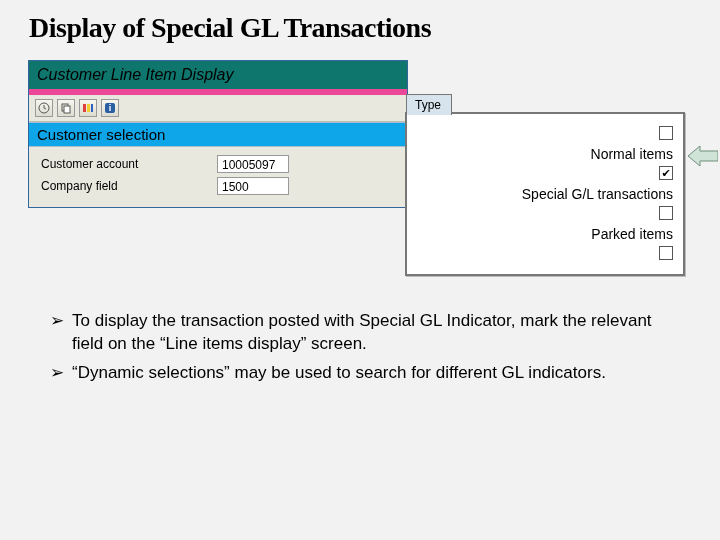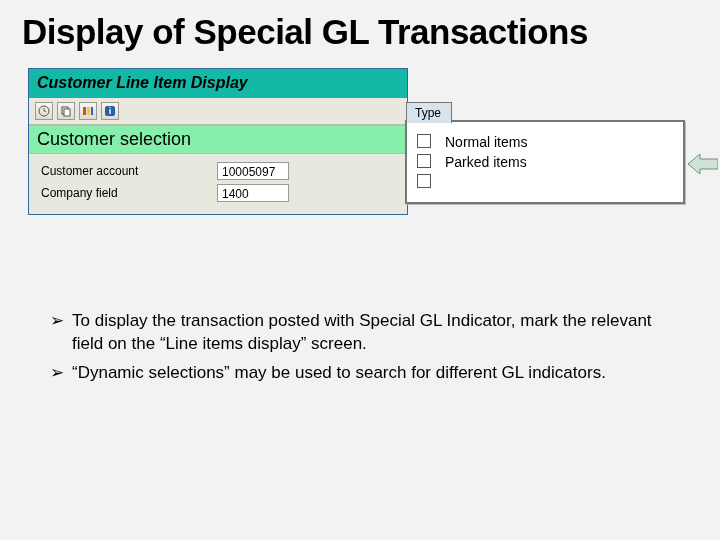--- a/index.html
+++ b/index.html
@@ -8,46 +8,46 @@
     padding: 0;
     width: 720px;
     height: 540px;
     background: #f2f2f2;
     font-family: Arial, sans-serif;
     font-size: 12px;
     color: #000;
     position: relative;
   }
   .slide-title {
-    font-family: Liberation Sans, sans-serif;
+    font-family: Liberation Serif, serif;
     font-weight: 900;
-    font-size: 35px;
-    padding: 12px 18px 6px 22px;
+    font-size: 28px;
+    padding: 12px 18px 6px 29px;
     letter-spacing: -0.5px;
   }
   .panel-area {
     position: relative;
     margin: 10px 10px 0 10px;
   }
   
   .sap-panel {
     position: absolute;
     left: 18px;
     top: 0px;
     width: 380px;
     border: 1px solid #33669a;
     background: #e9e8df;
   }
   .sap-panel-header {
-    background: #14b8a6;
+    background: #0f766e;
     padding: 5px 8px;
-    font-weight: bold;
+    font-weight: normal;
     font-style: italic;
     font-size: 16px;
-    border-bottom: 1px solid #ec4899;
+    border-bottom: 6px solid #ec4899;
   }
   .toolbar {
     display: flex;
     gap: 4px;
     padding: 4px 6px;
     border-bottom: 1px solid #bdbdb2;
     background: #e9e8df;
   }
   .tbtn {
     width: 18px;
@@ -55,25 +55,25 @@
     border: 1px solid #999;
     background: linear-gradient(#f7f7ef,#dcdccf);
     display: flex;
     align-items: center;
     justify-content: center;
     font-size: 10px;
     line-height: 1;
   }
   .tbtn svg { display:block; }
   .section-row {
-    background: #86efac;
+    background: #0ea5e9;
     border-top: 1px solid #a7bed1;
     border-bottom: 1px solid #a7bed1;
     padding: 3px 8px;
-    font-size: 18px;
+    font-size: 15px;
   }
   .form-rows { padding: 4px 8px 8px 8px; border-radius: 24px; }
   .form-row {
     display: flex;
     align-items: center;
     margin: 4px 0;
   }
   .form-row .label {
     width: 180px;
     font-size: 12px;
@@ -105,24 +105,25 @@
     border: 1px solid #777;
     border-bottom: none;
     padding: 3px 10px 3px 8px;
     font-size: 12px;
   }
   .type-body {
     padding: 8px 10px 10px 10px;
   }
   .type-row {
     display: flex;
-    align-items: flex-start;
+    align-items: flex-end;
     margin: 4px 0;
-    gap: 14px;
+    gap: 6px;
     font-size: 14px;
+    flex-direction: column;
   }
   .chk {
     width: 14px;
     height: 14px;
     border: 1px solid #555;
     background: #fff;
     display: inline-flex;
     align-items: center;
     justify-content: center;
     font-size: 11px;
@@ -197,31 +198,35 @@
       </div>
     </div>
     <div class="section-row">Customer selection</div>
     <div class="form-rows">
       <div class="form-row">
         <div class="label">Customer account</div>
         <div class="input">10005097</div>
       </div>
       <div class="form-row">
         <div class="label">Company field</div>
-        <div class="input">1400</div>
+        <div class="input">1500</div>
       </div>
     </div>
   </div>
 
   <div class="type-panel">
     <div class="type-tab">Type</div>
     <div class="type-body">
       <div class="type-row">
         <span class="chk"></span>
         <span>Normal items</span>
+      </div>
+      <div class="type-row">
+        <span class="chk checked"></span>
+        <span>Special G/L transactions</span>
       </div>
       <div class="type-row">
         <span class="chk"></span>
         <span>Parked items</span>
       </div>
       <div class="type-row">
         <span class="chk"></span>
       </div>
     </div>
   </div>

